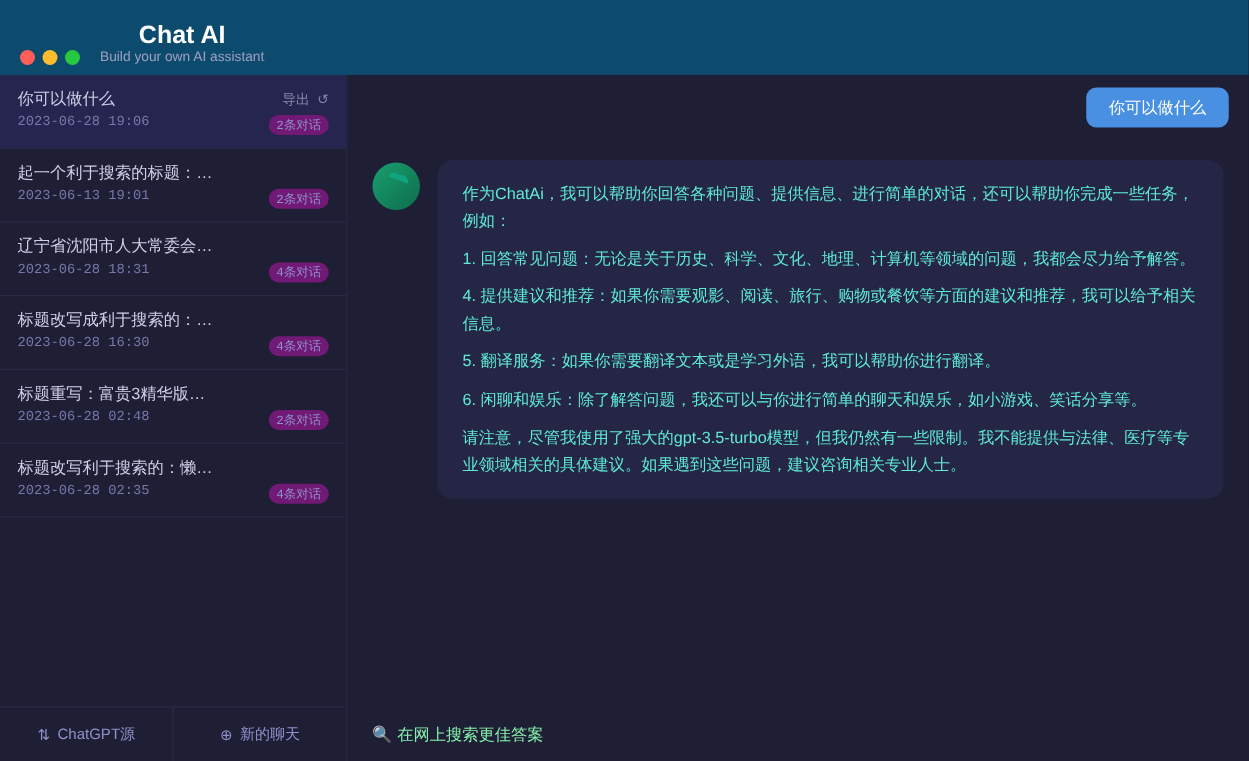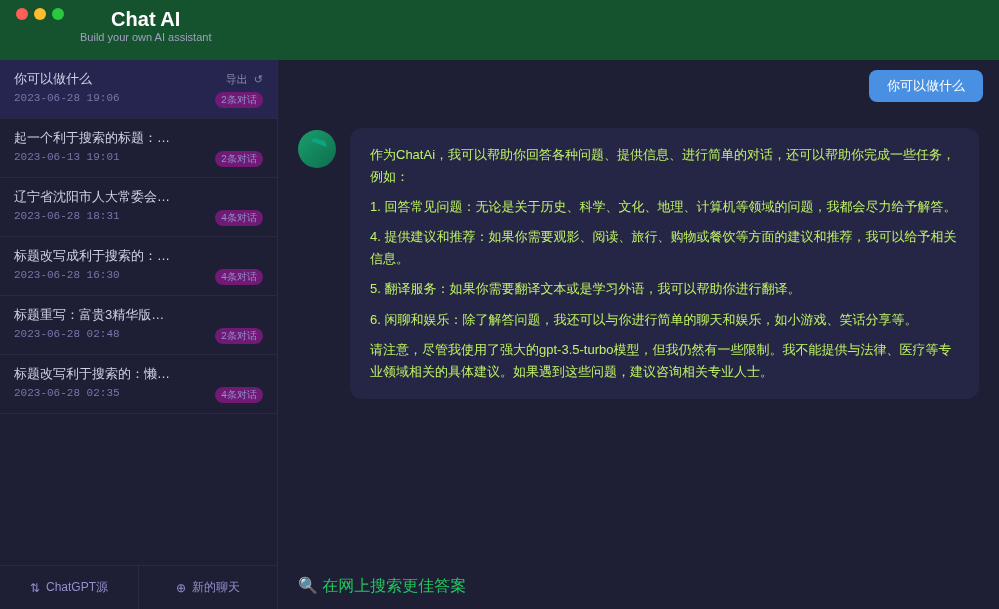--- a/index.html
+++ b/index.html
@@ -10,22 +10,22 @@
       width: 999px;
       height: 609px;
       overflow: hidden;
       display: flex;
       flex-direction: column;
     }
 
     
     .title-bar {
       display: flex;
-      align-items: flex-start;
-      background: #14532d;
+      align-items: flex-end;
+      background: #0c4a6e;
       padding: 8px 16px;
       height: 60px;
       flex-shrink: 0;
     }
     .traffic-lights {
       display: flex;
       gap: 6px;
       margin-right: 16px;
     }
     .traffic-light {
@@ -188,31 +188,31 @@
     .message-avatar svg {
       width: 22px;
       height: 22px;
     }
     .message-bubble {
       background: #252545;
       border-radius: 12px;
       padding: 16px 20px;
       font-size: 13px;
       line-height: 1.7;
-      color: #bef264;
+      color: #5eead4;
       max-width: 640px;
       flex: 1;
     }
     .message-bubble p { margin-bottom: 8px; }
     .message-bubble p:last-child { margin-bottom: 0; }
 
     .search-hint {
       padding: 8px 20px 12px;
-      font-size: 16px;
-      color: #22c55e;
+      font-size: 13px;
+      color: #86efac;
       cursor: pointer;
       display: flex;
       align-items: center;
       gap: 6px;
       flex-shrink: 0;
     }
 
     .chat-input-area {
       padding: 10px 16px 14px;
       flex-shrink: 0;

